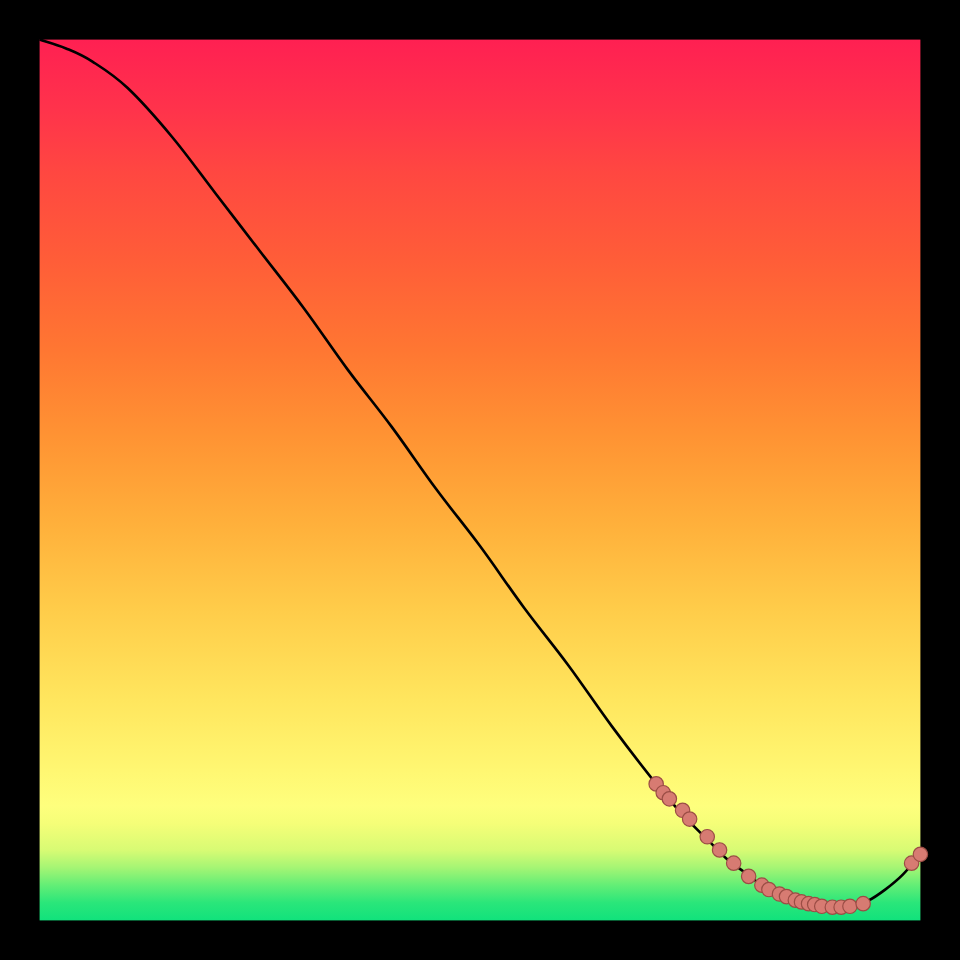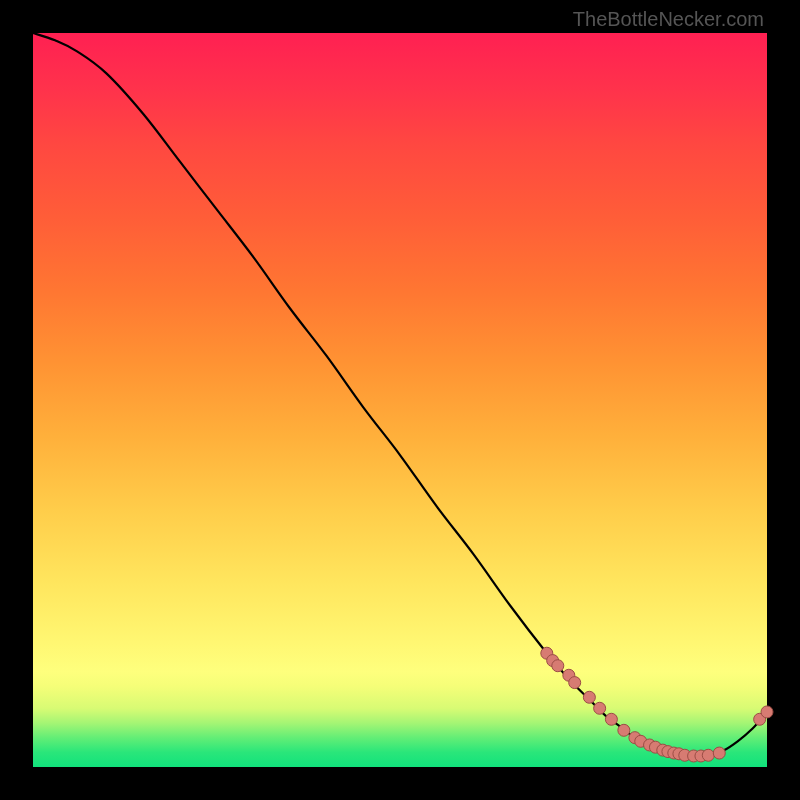--- a/index.html
+++ b/index.html
@@ -59,21 +59,20 @@
     top: 0;
     width: 734px;
     height: 734px;
     overflow: visible;
   }
 </style>
 </head>
 <body>
 
 <div class="chart-container">
-  <div class="watermark-label">TheBottleNecker.com</div>
   <div class="plot-area">
     <svg class="curve-layer" viewBox="0 0 734 734">
       <path id="curve-path" fill="none" stroke="#000000" stroke-width="2.2" d="M 0.00 0.00 C 3.96 1.32, 14.09 4.04, 22.02 7.34 C 29.95 10.64, 34.79 12.40, 44.04 18.35 C 53.29 24.30, 61.51 29.14, 73.40 40.37 C 85.29 51.60, 96.89 64.89, 110.10 80.74 C 123.31 96.59, 133.59 111.27, 146.80 128.45 C 160.01 145.63, 170.29 158.98, 183.50 176.16 C 196.71 193.34, 206.99 206.03, 220.20 223.87 C 233.41 241.71, 243.69 257.41, 256.90 275.25 C 270.11 293.09, 280.39 305.12, 293.60 322.96 C 306.81 340.80, 317.09 356.50, 330.30 374.34 C 343.51 392.18, 353.79 404.21, 367.00 422.05 C 380.21 439.89, 390.49 455.59, 403.70 473.43 C 416.91 491.27, 427.19 503.30, 440.40 521.14 C 453.61 538.98, 463.89 554.68, 477.10 572.52 C 490.31 590.36, 503.23 607.02, 513.80 620.23 C 524.37 633.44, 527.89 637.33, 535.82 645.92 C 543.75 654.51, 551.23 661.33, 557.84 667.94 C 564.45 674.55, 567.24 678.00, 572.52 682.62 C 577.80 687.24, 581.92 689.67, 587.20 693.63 C 592.48 697.59, 596.60 701.34, 601.88 704.64 C 607.16 707.94, 611.28 709.73, 616.56 711.98 C 621.84 714.23, 625.96 715.53, 631.24 717.12 C 636.52 718.70, 640.64 719.73, 645.92 720.79 C 651.20 721.84, 655.32 722.59, 660.60 722.99 C 665.88 723.39, 670.00 723.91, 675.28 722.99 C 680.56 722.07, 684.68 720.49, 689.96 717.85 C 695.24 715.21, 699.36 712.27, 704.64 708.31 C 709.92 704.35, 714.04 701.12, 719.32 695.83 C 724.60 690.55, 731.36 681.99, 734.00 678.95"></path>
       <g id="markers-group">
           <circle cx="513.80" cy="620.23" r="6" fill="#d77b72" stroke="#9b4d45" stroke-width="1"></circle>
           <circle cx="519.67" cy="627.57" r="6" fill="#d77b72" stroke="#9b4d45" stroke-width="1"></circle>
           <circle cx="524.81" cy="632.71" r="6" fill="#d77b72" stroke="#9b4d45" stroke-width="1"></circle>
           <circle cx="535.82" cy="642.25" r="6" fill="#d77b72" stroke="#9b4d45" stroke-width="1"></circle>
           <circle cx="541.69" cy="649.59" r="6" fill="#d77b72" stroke="#9b4d45" stroke-width="1"></circle>
           <circle cx="556.37" cy="664.27" r="6" fill="#d77b72" stroke="#9b4d45" stroke-width="1"></circle>

